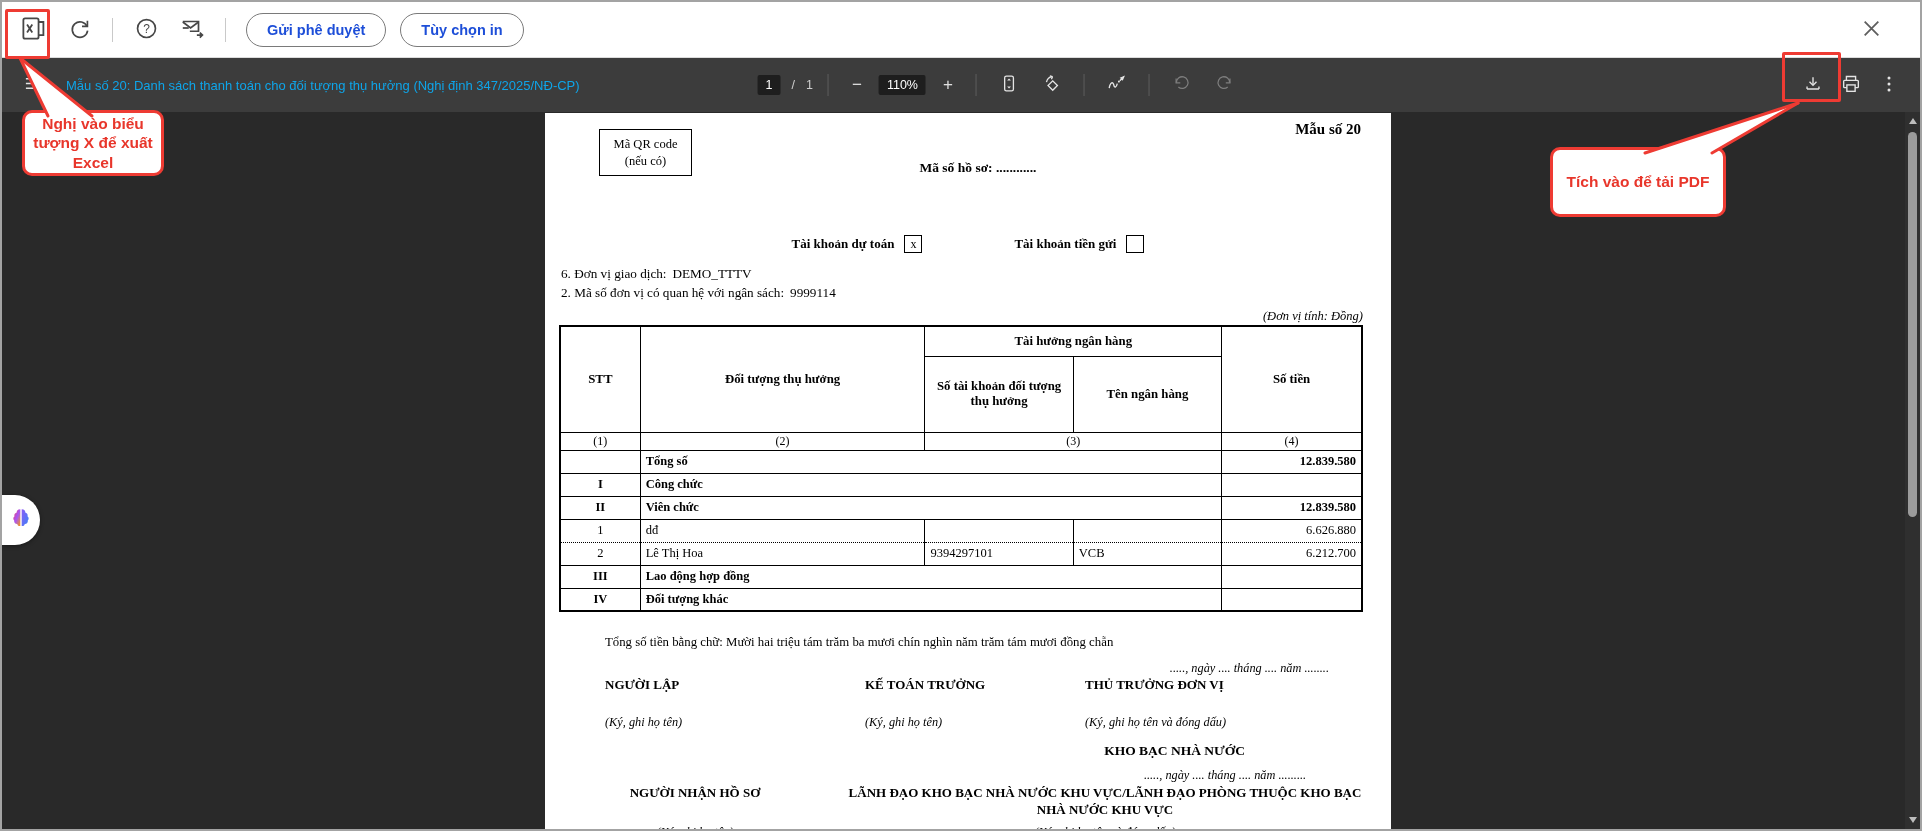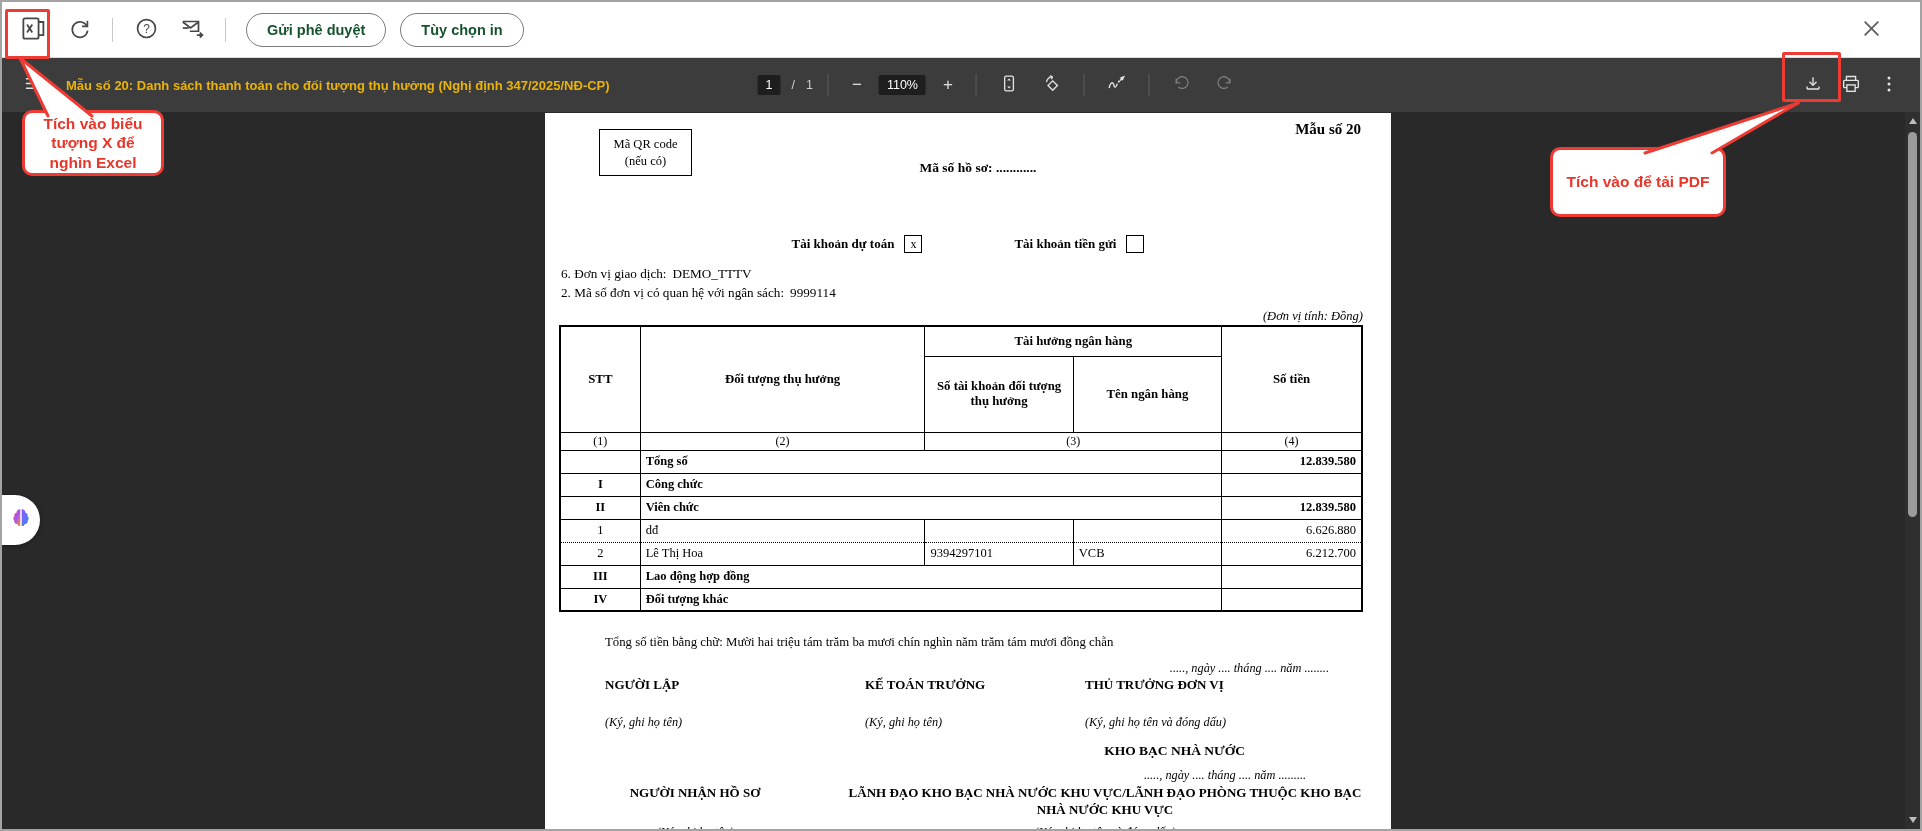--- a/index.html
+++ b/index.html
@@ -6,28 +6,28 @@
   html,body { width:1922px; height:831px; }
   body { font-family:"Liberation Sans", sans-serif; position:relative; background:#fff; overflow:hidden; }
 
   .window { position:absolute; inset:0; border:2px solid #a3a3a3; display:flex; flex-direction:column; background:#fff; }
 
   
   .topbar { height:56px; background:#fff; border-bottom:1px solid #dcdcdc; display:flex; align-items:center; padding:0 12px; gap:8px; flex:0 0 auto; }
   .icon-btn { width:38px; height:38px; display:flex; align-items:center; justify-content:center; color:#474747; background:none; border:none; cursor:pointer; }
   .icon-btn svg { stroke:#474747; fill:none; stroke-width:1.6; }
   .vdiv { width:1px; height:24px; background:#c9c9c9; margin:0 6px; }
-  .pill-btn { height:34px; padding:0 20px; border:1px solid #7a7a7a; border-radius:17px; background:#fff; font-family:"Liberation Sans",sans-serif; font-size:14.5px; font-weight:600; color:#14532d; cursor:pointer; margin-left:6px; }
+  .pill-btn { height:34px; padding:0 20px; border:1px solid #7a7a7a; border-radius:17px; background:#fff; font-family:"Liberation Sans",sans-serif; font-size:14.5px; font-weight:600; color:#1d4ed8; cursor:pointer; margin-left:6px; }
   .close-btn { margin-left:auto; margin-right:18px; }
   .close-btn svg { stroke:#5e5e5e; stroke-width:1.7; }
 
   
   .pdf-toolbar { height:54px; background:#3c3c3c; color:#ededed; display:flex; align-items:center; padding:0 14px; position:relative; flex:0 0 auto; }
   .pt-left { display:flex; align-items:center; gap:16px; min-width:0; }
-  .pt-title { font-size:13px; font-weight:700; color:#eab308; white-space:nowrap; }
+  .pt-title { font-size:13px; font-weight:400; color:#0ea5e9; white-space:nowrap; }
   .pt-center { position:absolute; left:50%; top:0; height:100%; transform:translateX(-42%); display:flex; align-items:center; gap:9px; }
   .pt-right { margin-left:auto; display:flex; align-items:center; gap:4px; }
   .pt-ibtn { width:34px; height:34px; display:flex; align-items:center; justify-content:center; background:none; border:none; cursor:pointer; }
   .pt-ibtn svg { stroke:#e4e4e4; fill:none; stroke-width:1.5; }
   .pt-ibtn.dim svg { stroke:#7d7d7d; }
   .num-box { background:#1e1e1e; color:#fff; font-size:12.5px; padding:3px 8px; border-radius:2px; min-width:22px; text-align:center; }
   .page-sep { color:#cfcfcf; font-size:12.5px; padding:0 2px; }
   .page-total { color:#cfcfcf; font-size:12.5px; }
   .zoom-glyph { color:#e0e0e0; font-size:17px; width:26px; text-align:center; background:none; border:none; cursor:pointer; }
   .tdiv { width:1px; height:22px; background:#5d5d5d; margin:0 6px; }
@@ -408,21 +408,21 @@
         </svg>
       </span>
     </div>
   </div>
 </div>
 
 <div class="red-box rb-excel"></div>
 <div class="red-box rb-download"></div>
 
 <div class="callout co-excel">
-  <span>Tích vào biểu tượng X để nghìn Excel</span>
+  <span>Nghị vào biểu tượng X để xuất Excel</span>
 </div>
 <div class="callout co-pdf">
   <span>Tích vào để tải PDF</span>
 </div>
 
 <svg class="tails">
 
   <polygon points="20,58 48,117 92,117" fill="#ffffff"></polygon>
   <line x1="20" y1="58" x2="48" y2="116" stroke="#ee3b33" stroke-width="3" stroke-linecap="round"></line>
   <line x1="20" y1="58" x2="92" y2="116" stroke="#ee3b33" stroke-width="3" stroke-linecap="round"></line>

